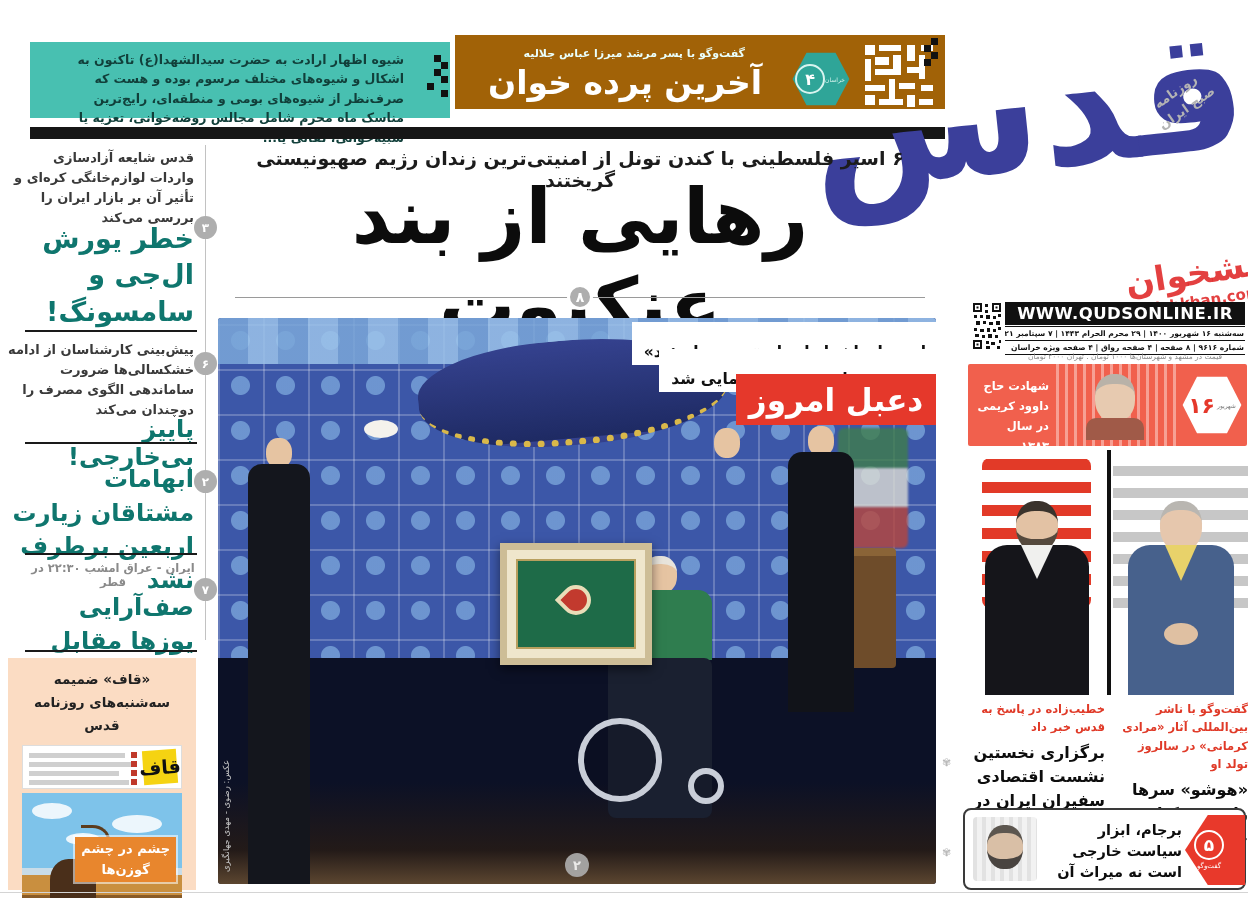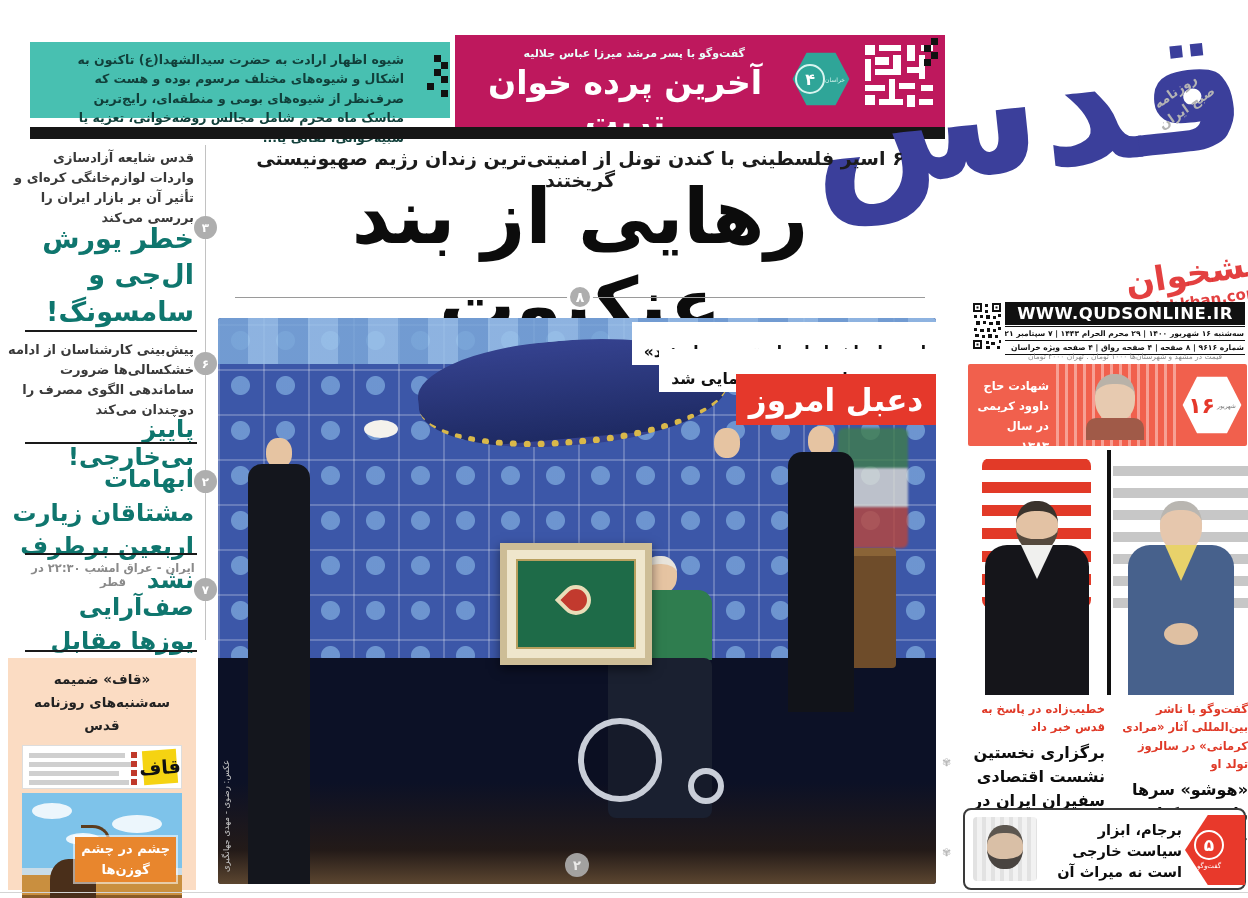--- a/index.html
+++ b/index.html
@@ -4,21 +4,21 @@
 <style>
   * { margin:0; padding:0; box-sizing:border-box; }
   html,body { width:1248px; height:898px; background:#fff; overflow:hidden;
     font-family:"DejaVu Sans", sans-serif; direction:rtl; }
   .abs { position:absolute; }
   
   .teal-left { left:30px; top:42px; width:420px; height:76px; background:#48c0b1;
     padding:8px 46px 8px 26px; }
   .teal-left .txt { font-size:12.5px; font-weight:bold; color:#113f3a; line-height:1.55;
     text-align:right; }
-  .teal-mid { left:455px; top:35px; width:490px; height:104px; background:#be185d; }
+  .teal-mid { left:455px; top:35px; width:490px; height:74px; background:#a16207; }
   .teal-mid .kicker { position:absolute; right:200px; top:12px; font-size:11px; color:#eafffb;
     font-weight:bold; }
   .teal-mid .title { position:absolute; right:160px; top:28px; width:320px; text-align:center;
     font-size:33px; font-weight:bold; color:#ffffff; letter-spacing:-1px; }
   .hexbadge { position:absolute; right:95px; top:16px; width:58px; height:56px; background:#2fa598;
     clip-path:polygon(25% 3%, 75% 3%, 99% 50%, 75% 97%, 25% 97%, 1% 50%);
     display:flex; align-items:center; justify-content:center; }
   .hexbadge .num { width:30px; height:30px; border:2px solid #d8f4ef; border-radius:50%;
     color:#fff; font-size:16px; font-weight:bold; display:flex; align-items:center; justify-content:center; }
   .hexbadge .lbl { font-size:6px; color:#d8f4ef; margin-right:2px; }

